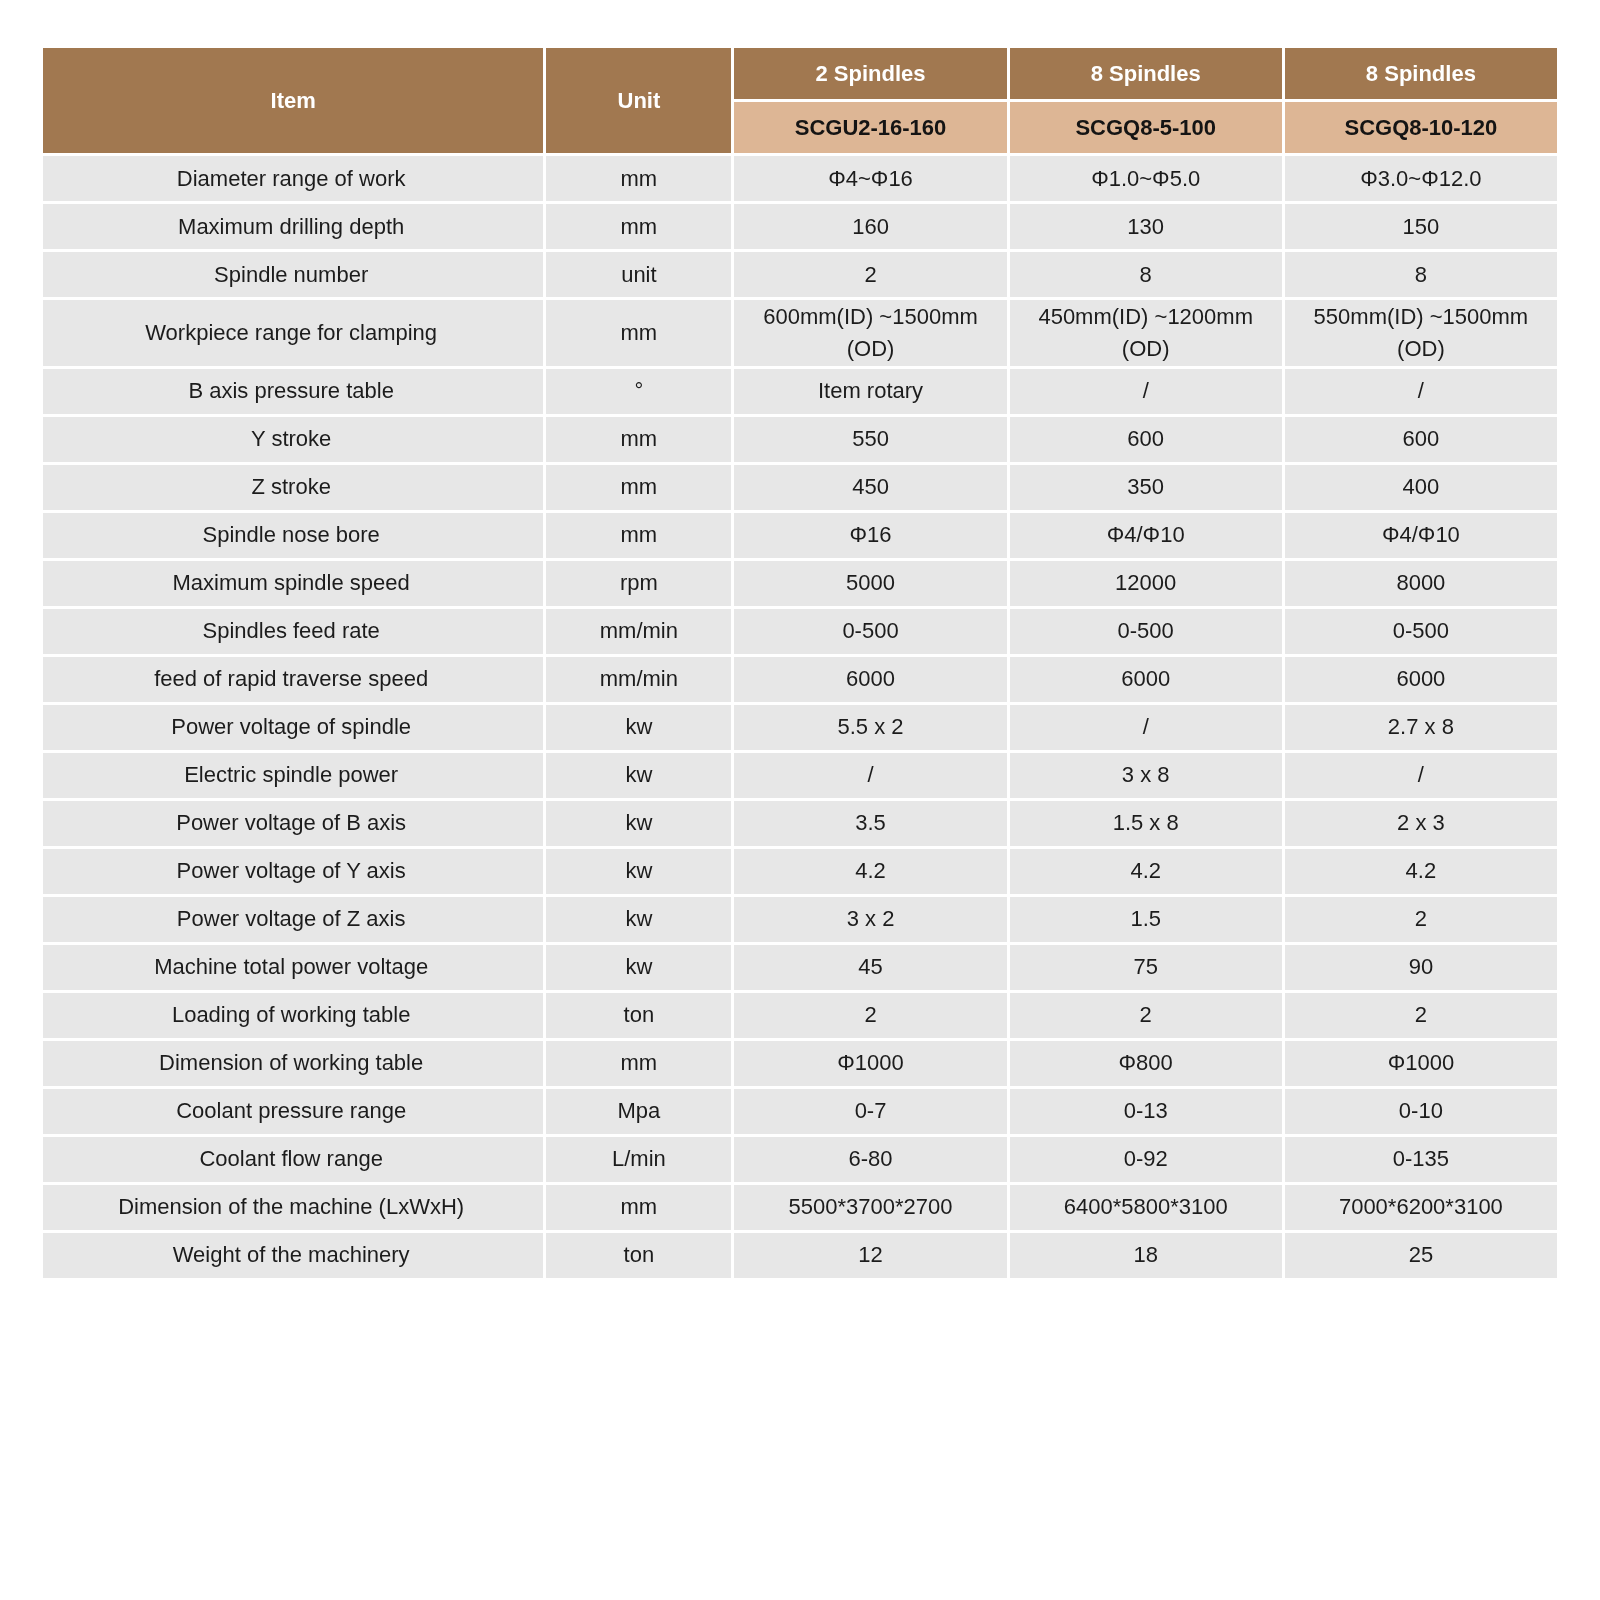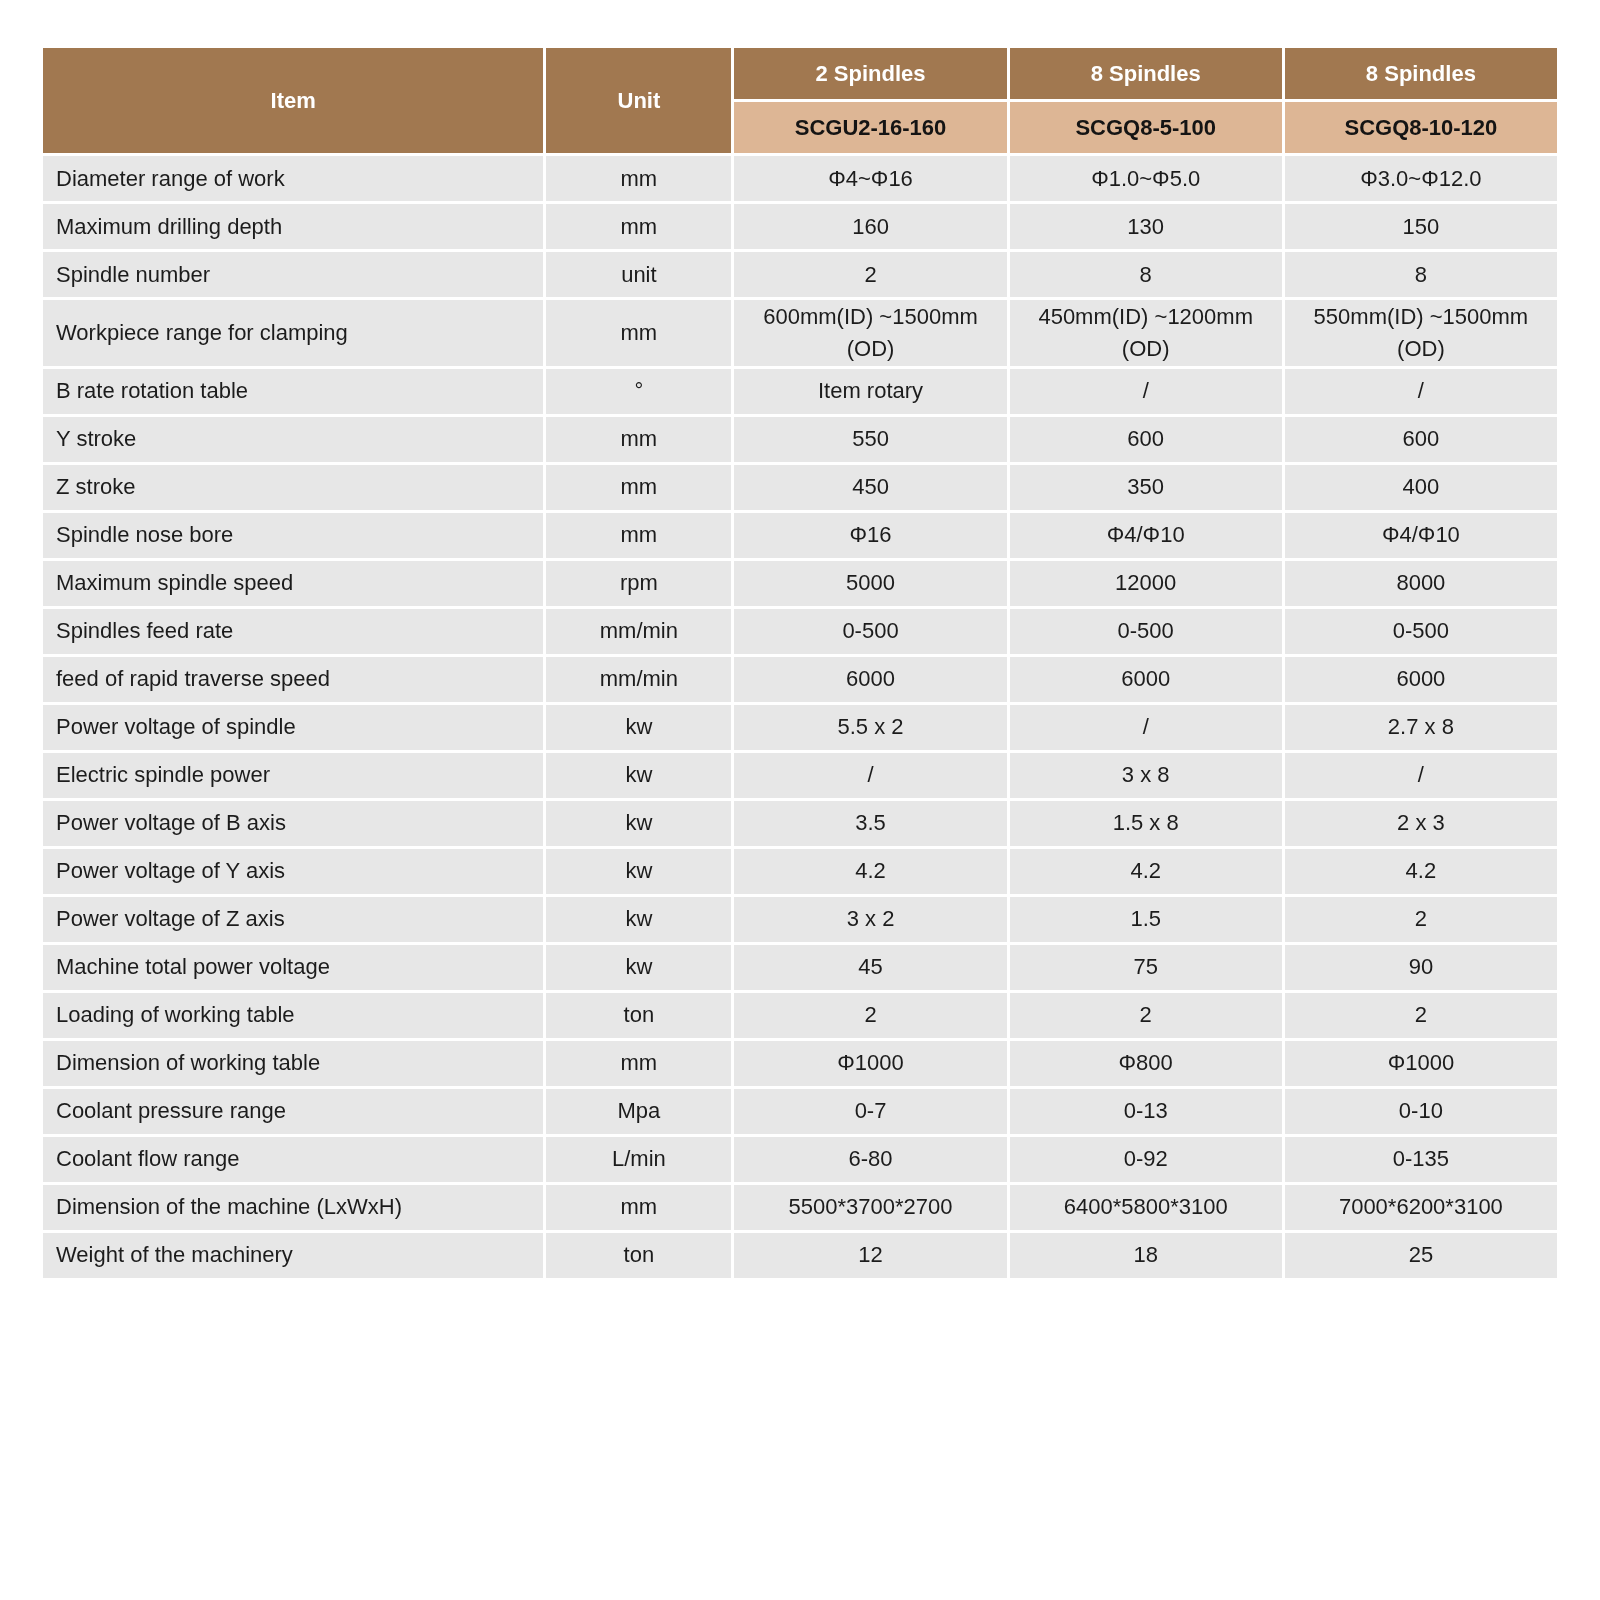--- a/index.html
+++ b/index.html
@@ -50,22 +50,22 @@
   tbody td {
     background: #E7E7E7;
     color: #1c1c1c;
     height: 43px;
     line-height: 1.45;
     text-align: center;
     padding: 1px 6px;
     white-space: pre-line;
   }
   tbody td.item {
-    text-align: left;
-    padding-left: 13px;
+    text-align: center;
+    padding-left: 2px;
   }
 </style>
 </head>
 <body>
 
 <div class="page">
   <table class="spec-table">
     <colgroup>
       <col style="width:500px">
       <col style="width:185px">
@@ -113,21 +113,21 @@
         <td class="item">Workpiece range for clamping</td>
         <td>mm</td>
         <td>600mm(ID) ~1500mm
 (OD)</td>
         <td>450mm(ID) ~1200mm
 (OD)</td>
         <td>550mm(ID) ~1500mm
 (OD)</td>
       </tr>
       <tr>
-        <td class="item">B rate rotation table</td>
+        <td class="item">B axis pressure table</td>
         <td>°</td>
         <td>Item rotary</td>
         <td>/</td>
         <td>/</td>
       </tr>
       <tr>
         <td class="item">Y stroke</td>
         <td>mm</td>
         <td>550</td>
         <td>600</td>

